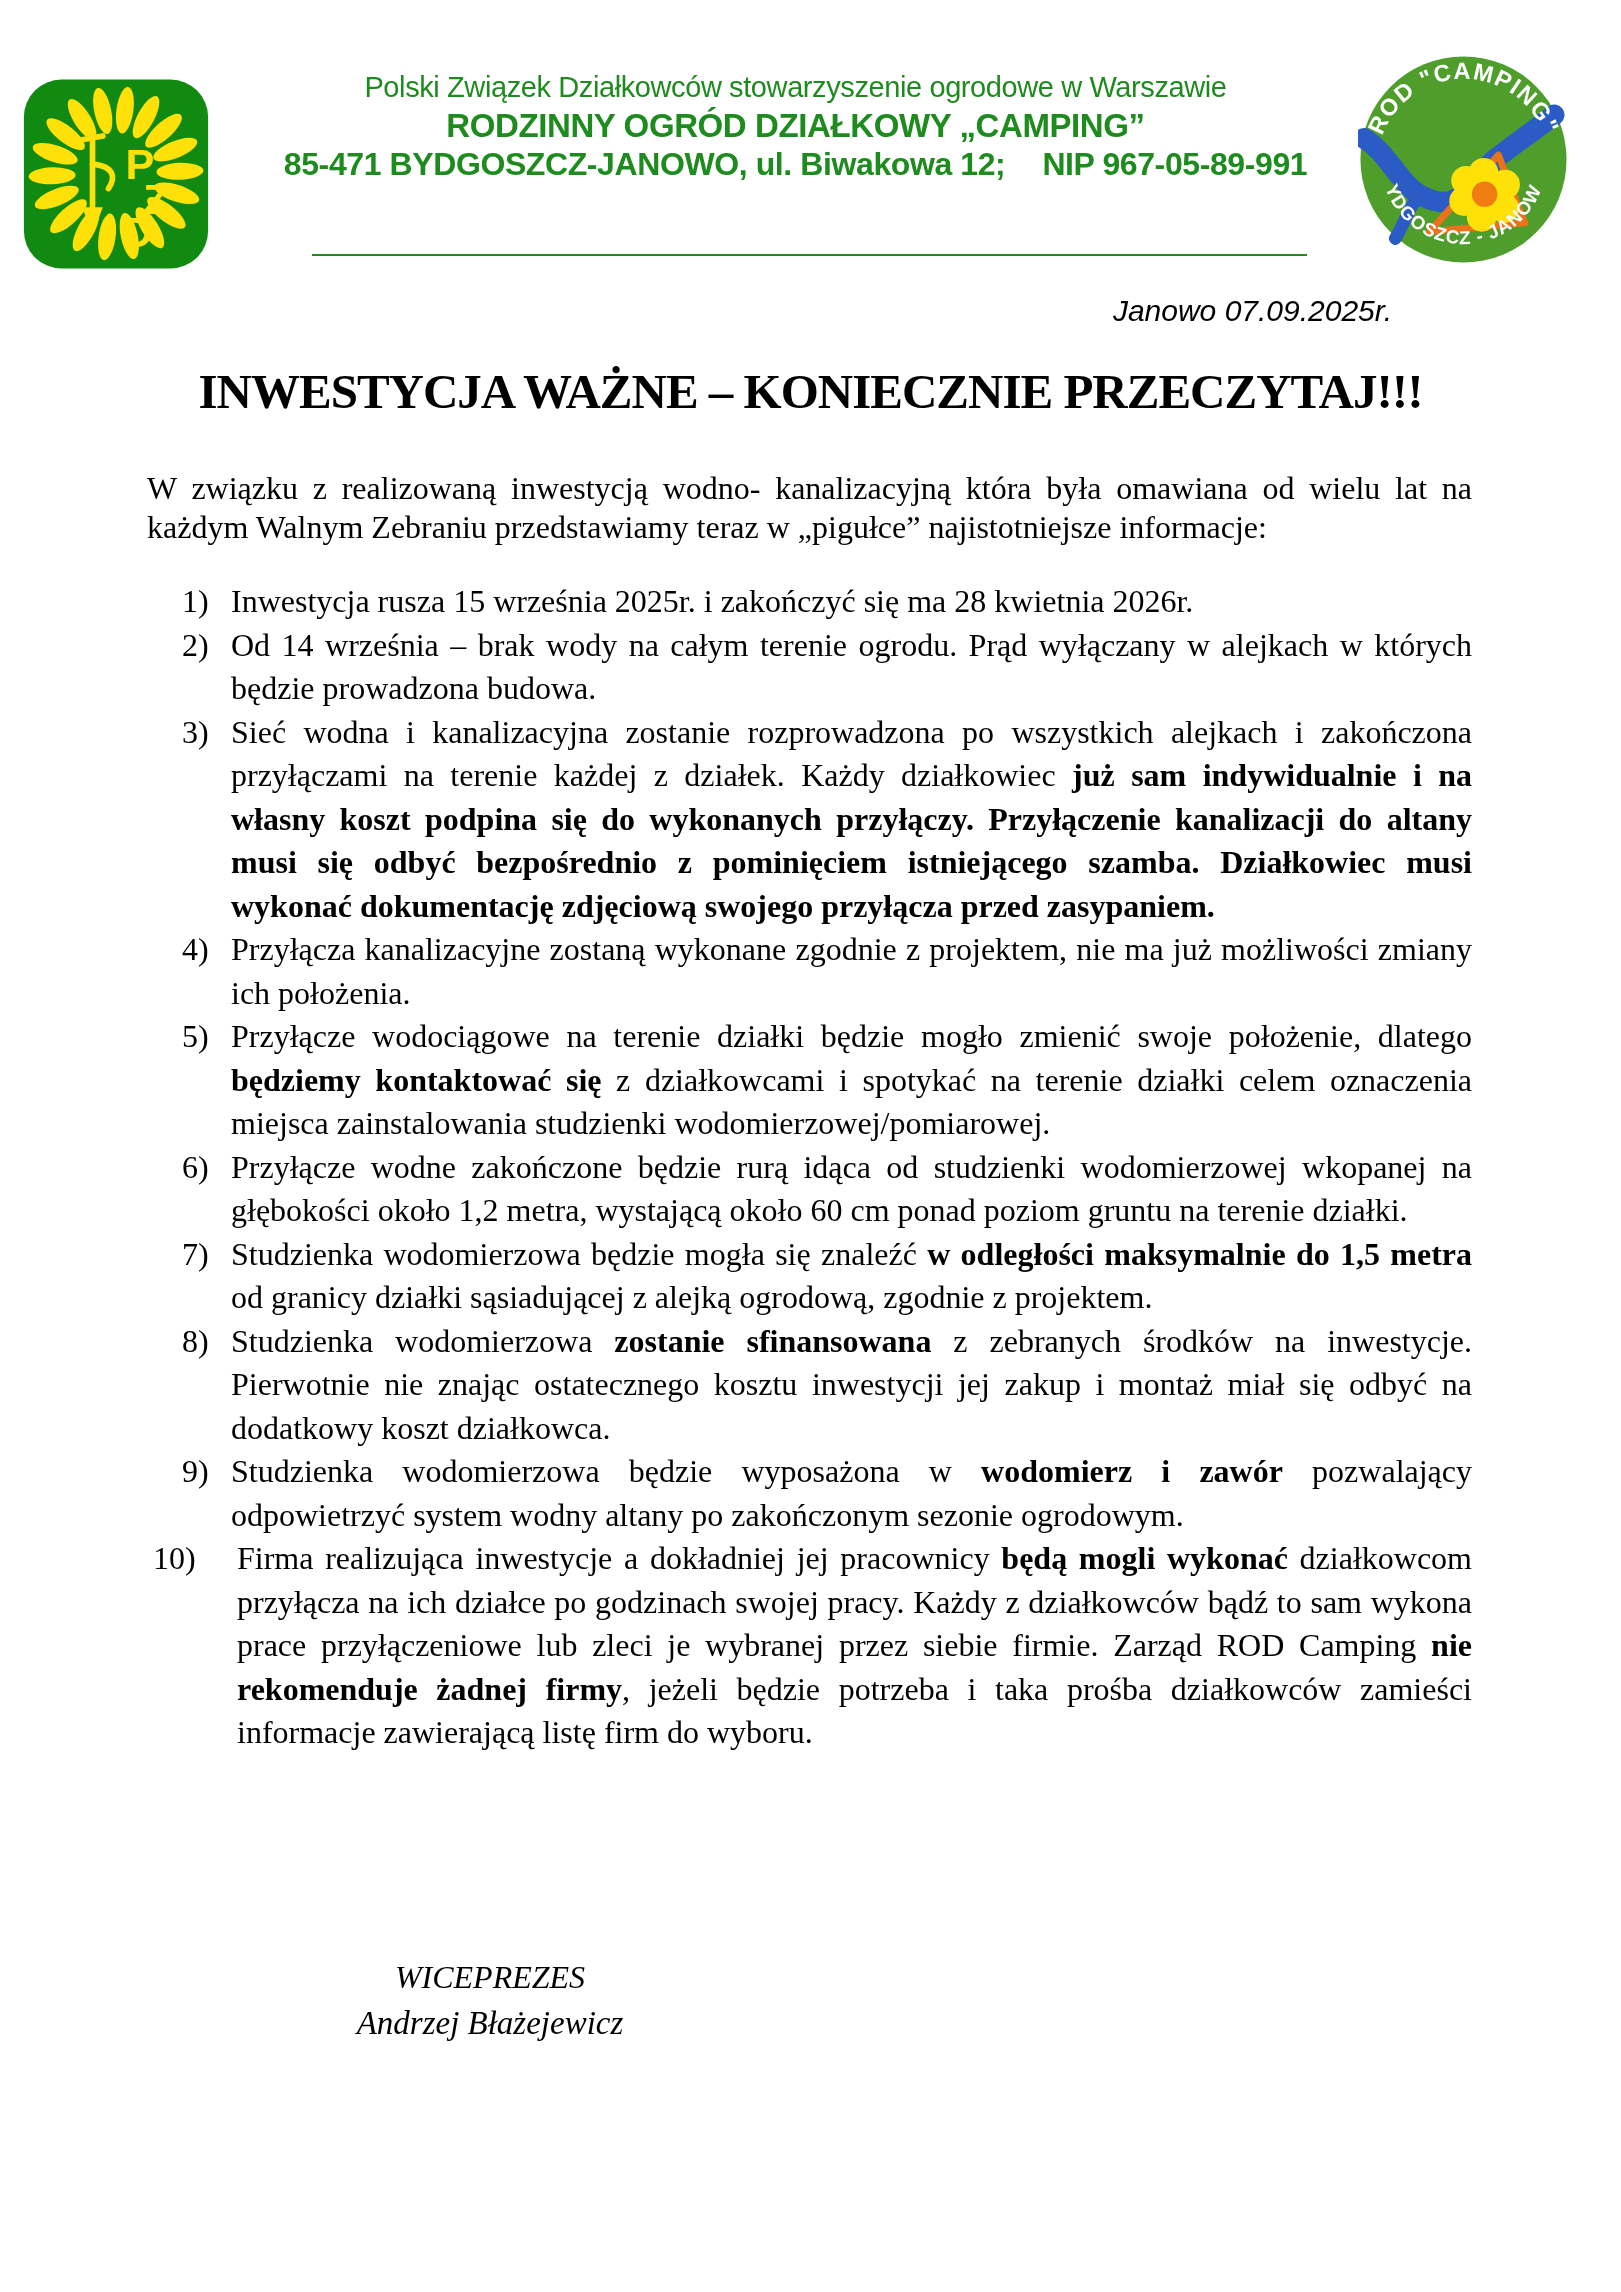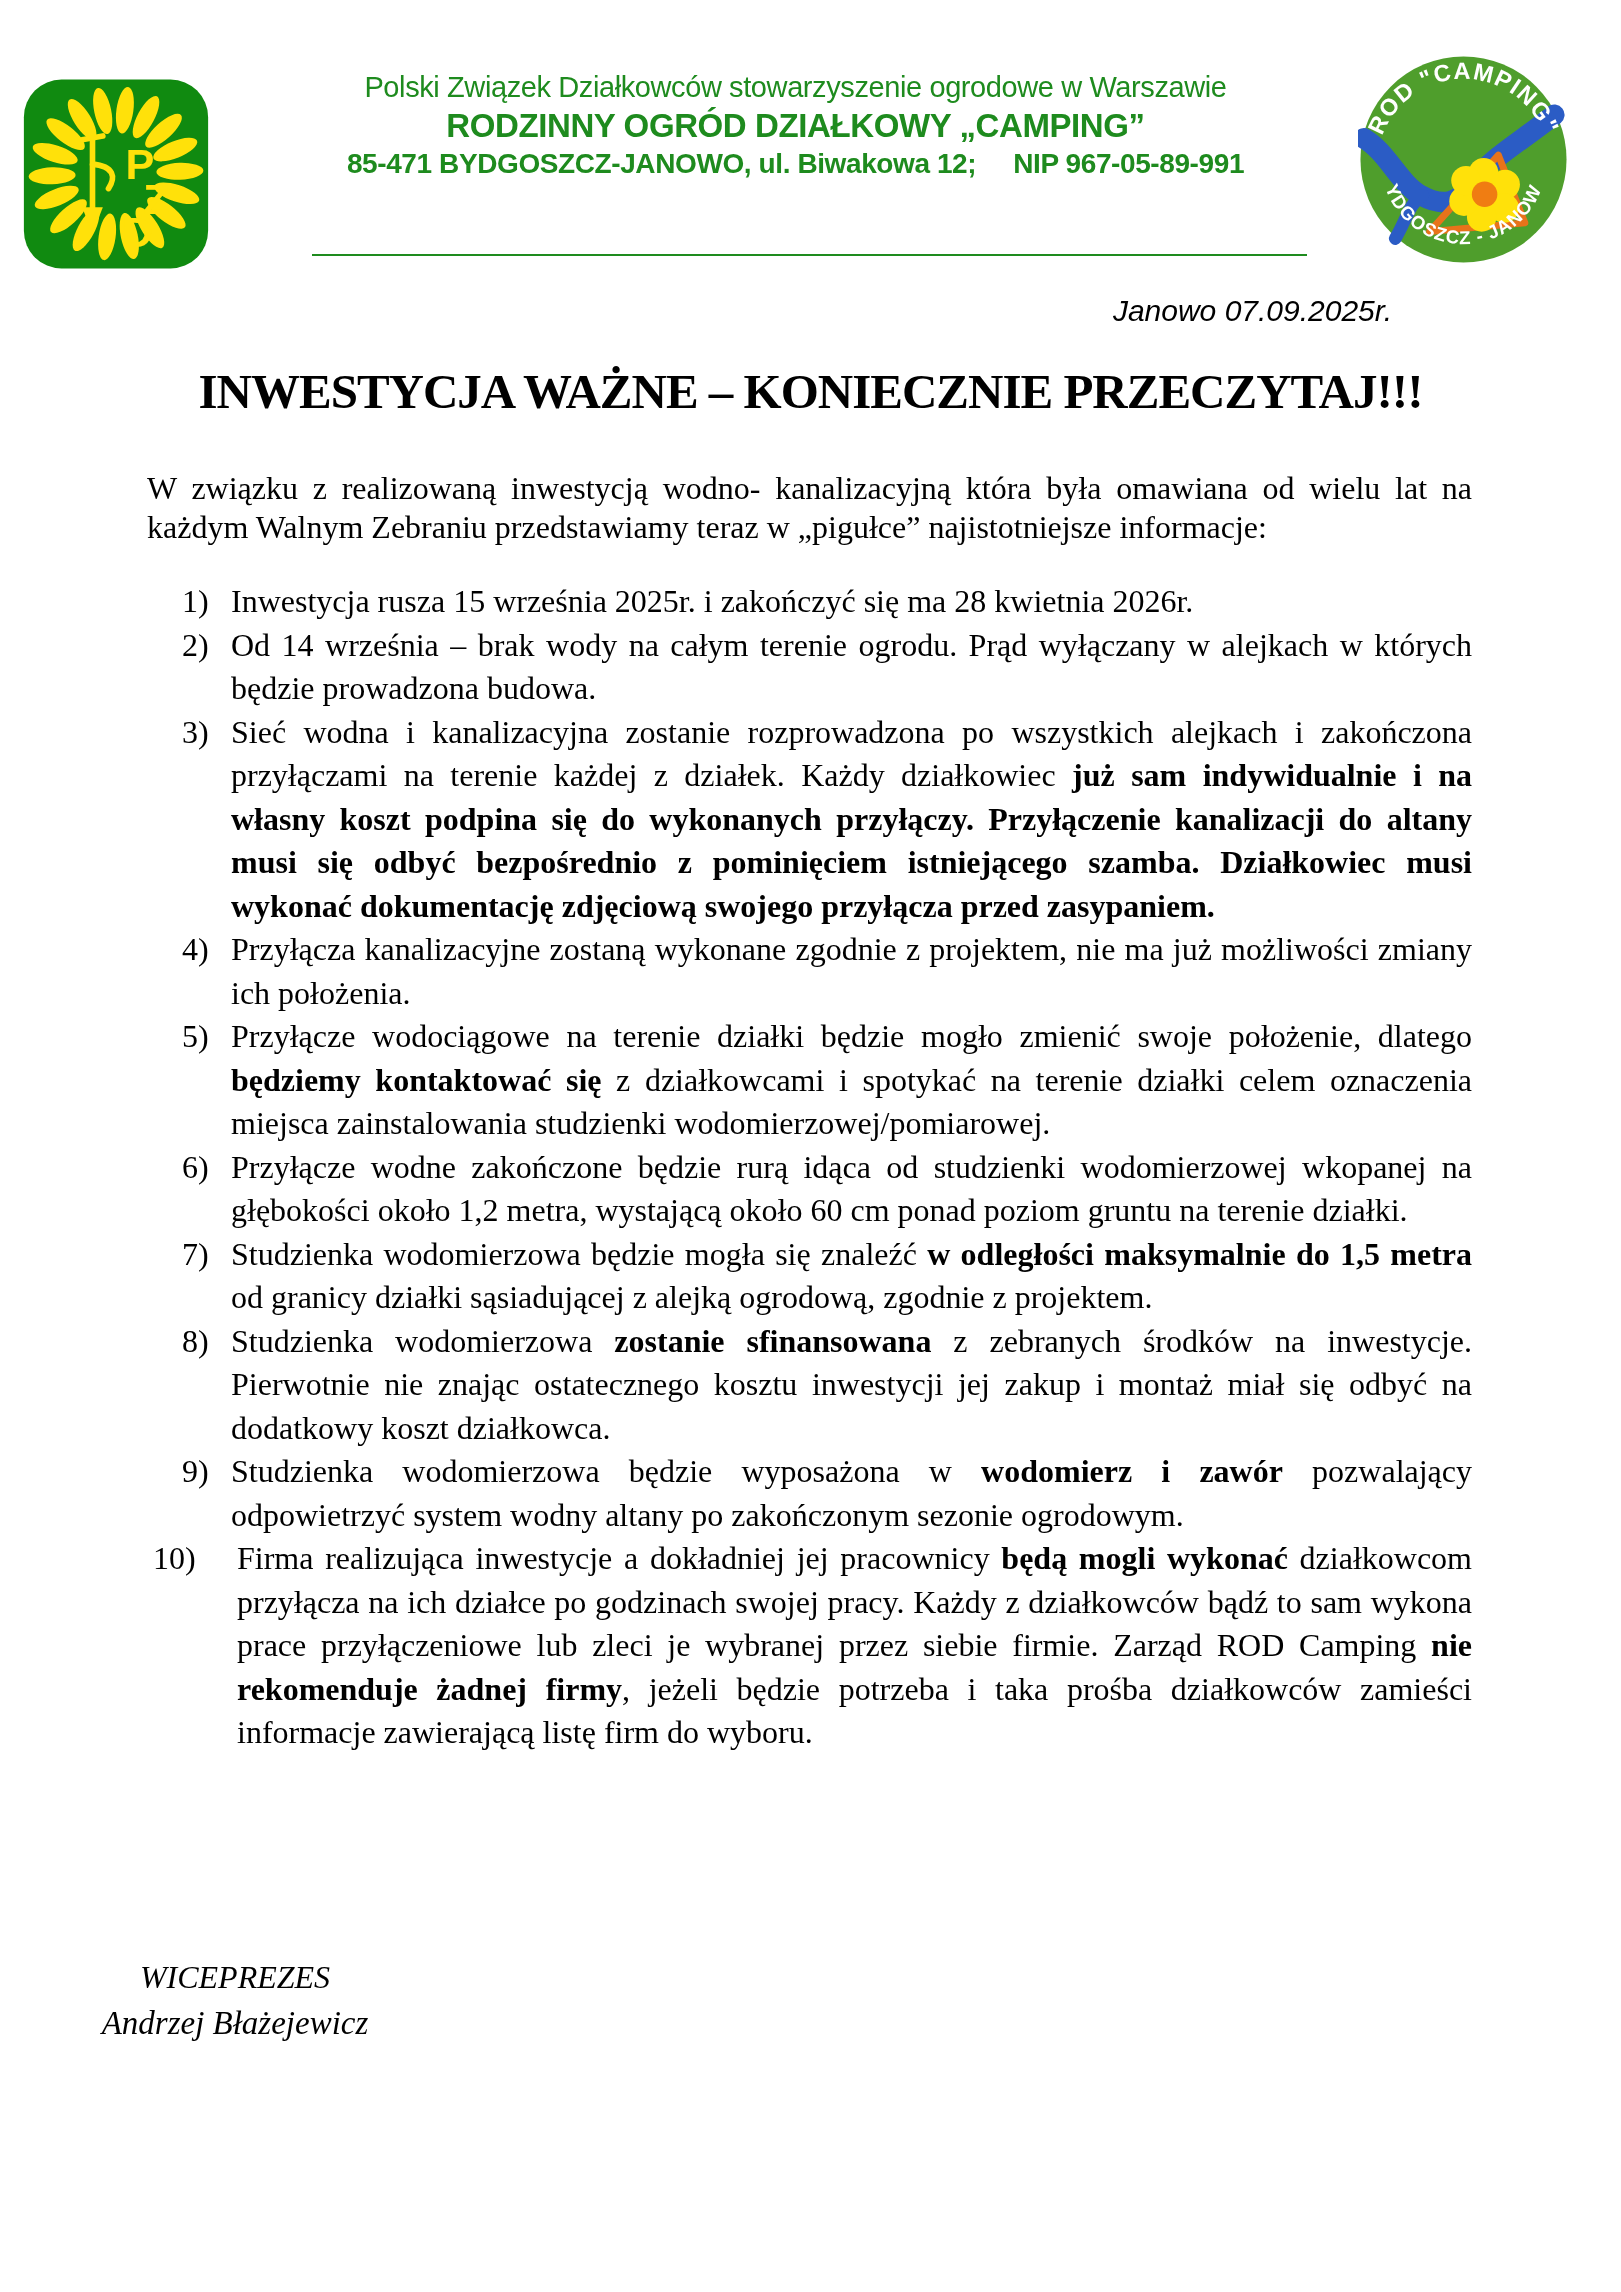--- a/index.html
+++ b/index.html
@@ -26,21 +26,21 @@
   .lh-logo{position:absolute;left:21.6px;top:76px;width:188px;height:196px;}
   .rh-logo{position:absolute;left:1358px;top:54px;width:211px;height:211px;}
   .head-text{
     position:absolute;left:230px;right:260px;top:69px;
     text-align:center;color:var(--accent-green);
     font-family:"Liberation Sans", sans-serif;
     letter-spacing:-0.4px;
   }
   .head-line1{font-size:29px;line-height:37px;}
   .head-line2{font-size:33px;line-height:39px;font-weight:bold;}
-  .head-line3{font-size:28px;line-height:38px;font-weight:bold;}
+  .head-line3{font-size:32px;line-height:38px;font-weight:bold;}
   .head-line3 .gap{display:inline-block;width:37px;}
   .head-line4{font-size:28px;line-height:35px;}
   .head-line4 .tel{font-size:25.5px;}
   .head-line4 .gap2{display:inline-block;width:33px;}
   .head-rule{
     position:absolute;left:312px;top:254px;width:995px;height:0;
     border-top:2.9px solid var(--accent-green);
   }
   
   .date-line{
@@ -62,21 +62,21 @@
     font-size:32px;
   }
   .item{display:flex;align-items:flex-start;}
   .item .num{flex:0 0 49px;margin-left:35px;line-height:1.36;}
   .item.wide-num .num{flex-basis:84px;margin-left:6px;}
   .item .itext{flex:1;text-align:justify;line-height:1.36;}
   .itext .b{font-weight:bold;}
   
   .sig-row{
     position:absolute;top:1955px;left:0;width:1306px;
-    display:flex;box-sizing:border-box;gap:231px;
+    display:flex;padding-left:255px;box-sizing:border-box;gap:231px;
   }
   .sig-block{width:470px;text-align:center;font-style:italic;}
   .sig-role{font-size:32px;line-height:1.4;}
   .sig-name{font-size:33px;line-height:1.4;}
   .page-footer{
     position:absolute;top:2154px;left:0;width:100%;
     text-align:center;font-size:31px;
   }
   
   .pzd-rect{fill:var(--pzd-green);}

